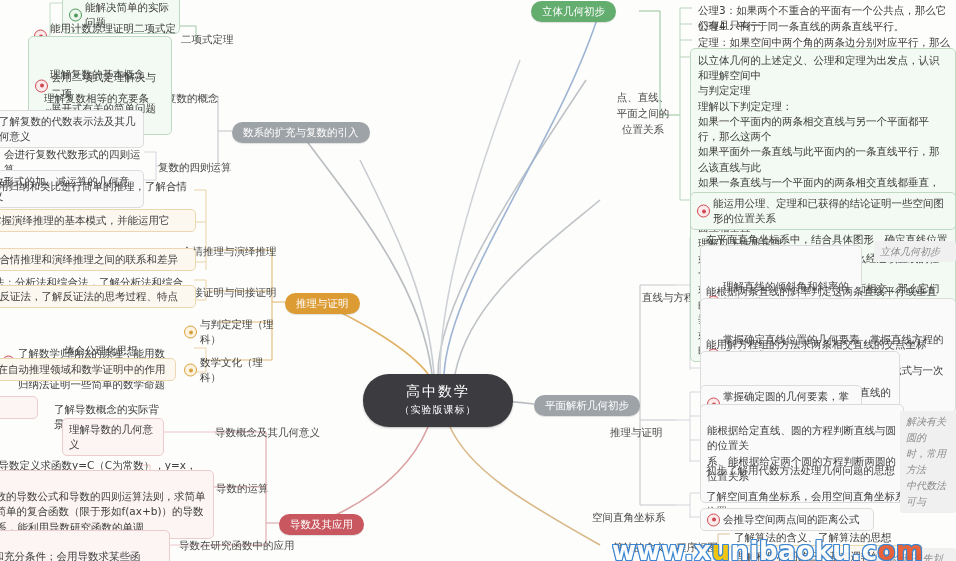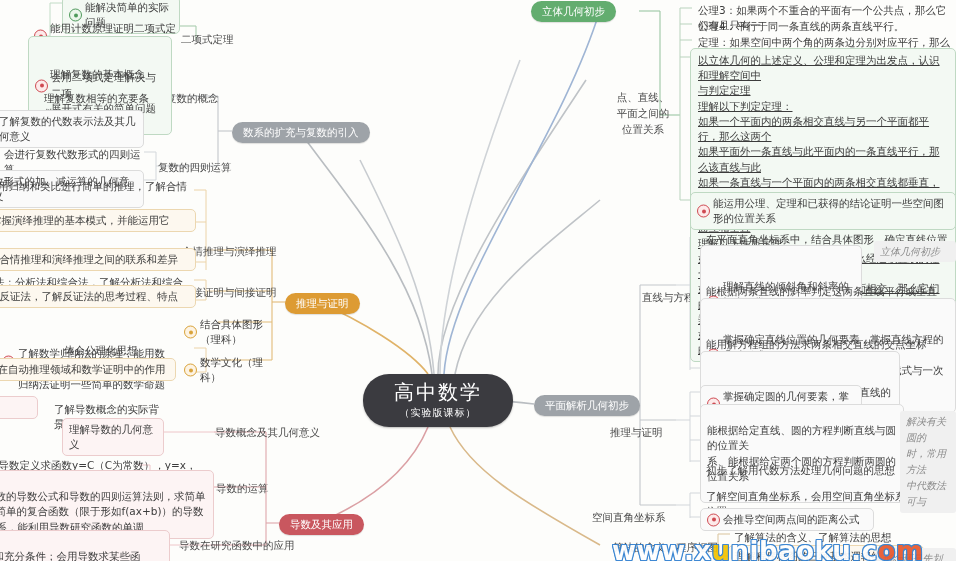--- a/index.html
+++ b/index.html
@@ -12,21 +12,21 @@
   #canvas{position:absolute;inset:0;overflow:hidden;}
   svg.links{position:absolute;left:0;top:0;width:956px;height:561px;pointer-events:none;}
 
   
   .center-node{
     position:absolute;left:363px;top:374px;width:150px;height:53px;
     background:#3b3b40;border-radius:26px;color:#fff;
     display:flex;flex-direction:column;align-items:center;justify-content:center;
     box-shadow:0 1px 2px rgba(0,0,0,.25);
   }
-  .center-node .t1{font-size:20px;letter-spacing:2px;line-height:1.1;}
+  .center-node .t1{font-size:14px;letter-spacing:2px;line-height:1.1;}
   .center-node .t2{font-size:10px;letter-spacing:1px;margin-top:3px;}
 
   
   .pill{
     position:absolute;border-radius:11px;color:#fff;font-size:10.5px;
     padding:4px 11px;white-space:nowrap;line-height:1.2;
     box-shadow:0 1px 1px rgba(0,0,0,.12);
   }
   .pill.green{background:#63ad6f;}
   .pill.grey{background:#9ea3a8;}
@@ -284,21 +284,21 @@
   <div class="sublabel" style="left:166px;top:91px;">复数的概念</div>
 
   <div class="sublabel" style="left:158px;top:160px;">复数的四则运算</div>
 
   <div class="sublabel" style="left:182px;top:244px;">合情推理与演绎推理</div>
 
   <div class="sublabel" style="left:182px;top:285px;">直接证明与间接证明</div>
 
   <div class="leaf plain withicon" style="left:178px;top:314px;width:108px;">
     <span class="mk orange"></span>
-    <span class="rowtext">结合具体图形（理科）</span>
+    <span class="rowtext">与判定定理（理科）</span>
   </div>
 
   <div class="leaf plain withicon" style="left:178px;top:352px;width:108px;">
     <span class="mk orange"></span>
     <span class="rowtext">数学文化（理科）</span>
   </div>
 
   <div class="sublabel" style="left:215px;top:425px;">导数概念及其几何意义</div>
 
   <div class="sublabel" style="left:216px;top:481px;">导数的运算</div>
@@ -308,21 +308,21 @@
   <div class="leaf plain" style="left:692px;top:0px;width:264px;">
     <span class="rowtext">公理3：如果两个不重合的平面有一个公共点，那么它们有且只有一</span>
   </div>
   <div class="leaf plain" style="left:692px;top:16px;width:264px;">
     <span class="rowtext">公理4：平行于同一条直线的两条直线平行。</span>
   </div>
   <div class="leaf plain" style="left:692px;top:32px;width:264px;">
     <span class="rowtext">定理：如果空间中两个角的两条边分别对应平行，那么这两个角相</span>
   </div>
 
-  <div class="leaf boxed green" style="left:690px;top:48px;width:266px;padding:4px 7px;text-decoration:underline;">
+  <div class="leaf boxed green" style="left:690px;top:48px;width:266px;padding:4px 7px;">
     <span class="rowtext">以立体几何的上述定义、公理和定理为出发点，认识和理解空间中</span>
     <span class="rowtext">与判定定理</span>
     <span class="rowtext">理解以下判定定理：</span>
     <span class="rowtext">如果一个平面内的两条相交直线与另一个平面都平行，那么这两个</span>
     <span class="rowtext">如果平面外一条直线与此平面内的一条直线平行，那么该直线与此</span>
     <span class="rowtext">如果一条直线与一个平面内的两条相交直线都垂直，那么该直线与</span>
     <span class="rowtext">如果一个平面经过另一个平面的垂线，那么这两个平面互相垂直</span>
     <span class="rowtext">理解以下性质定理：</span>
     <span class="rowtext">如果一条直线与一个平面平行，那么经过该直线的任一个平面与此</span>
     <span class="rowtext">如果两个平行平面同时和第三个平面相交，那么它们的交线相互平</span>

